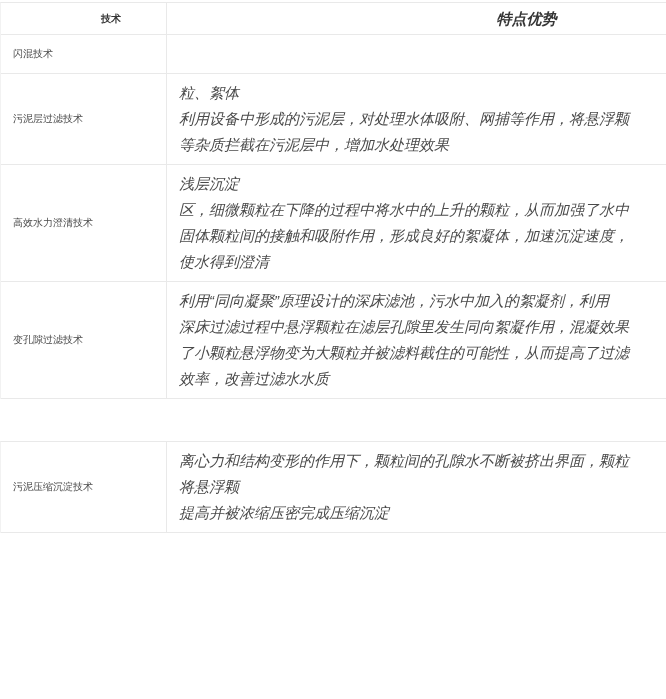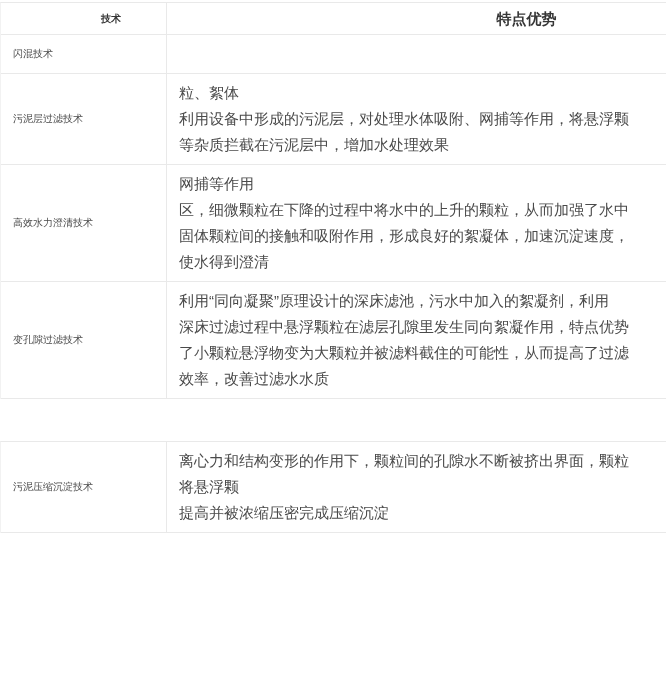--- a/index.html
+++ b/index.html
@@ -38,20 +38,21 @@
     line-height:26px;
     color:#4a4a4a;
     word-break:break-all;
   }
   .cell.right{
     flex:1;
     padding:6px 14px 6px 12px;
     font-size:15px;
     line-height:26px;
     color:#4a4a4a;
+    font-style:italic;
   }
   .cell.right .line{white-space:nowrap;}
   .thead{
     height:31px;
     align-items:center;
     font-weight:bold;
     color:#363636;
     font-size:15px;
   }
   .thead .cell.left{
@@ -95,31 +96,31 @@
           <div class="cell left">污泥层过滤技术</div>
           <div class="cell right">
             <div class="line">粒、絮体</div>
             <div class="line">利用设备中形成的污泥层，对处理水体吸附、网捕等作用，将悬浮颗</div>
             <div class="line">等杂质拦截在污泥层中，增加水处理效果</div>
           </div>
         </div>
         <div class="row">
           <div class="cell left">高效水力澄清技术</div>
           <div class="cell right">
-            <div class="line">网捕等作用</div>
+            <div class="line">浅层沉淀</div>
             <div class="line">区，细微颗粒在下降的过程中将水中的上升的颗粒，从而加强了水中</div>
             <div class="line">固体颗粒间的接触和吸附作用，形成良好的絮凝体，加速沉淀速度，</div>
             <div class="line">使水得到澄清</div>
           </div>
         </div>
         <div class="row">
           <div class="cell left">变孔隙过滤技术</div>
           <div class="cell right">
             <div class="line">利用“同向凝聚”原理设计的深床滤池，污水中加入的絮凝剂，利用</div>
-            <div class="line">深床过滤过程中悬浮颗粒在滤层孔隙里发生同向絮凝作用，特点优势</div>
+            <div class="line">深床过滤过程中悬浮颗粒在滤层孔隙里发生同向絮凝作用，混凝效果</div>
             <div class="line">了小颗粒悬浮物变为大颗粒并被滤料截住的可能性，从而提高了过滤</div>
             <div class="line">效率，改善过滤水水质</div>
           </div>
         </div>
       </div>
   </div>
 
   <div class="section-gap"></div>
 
   <div class="table table2">

